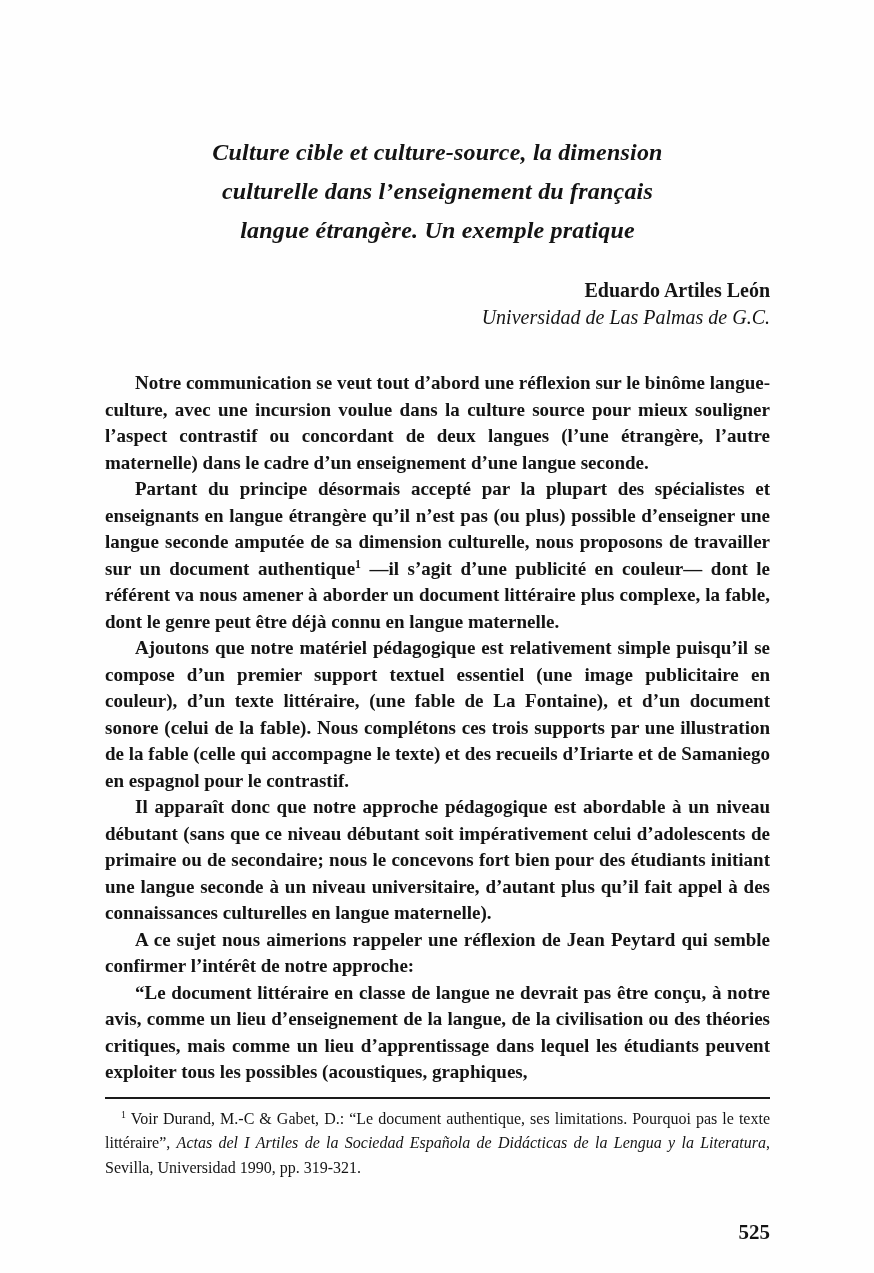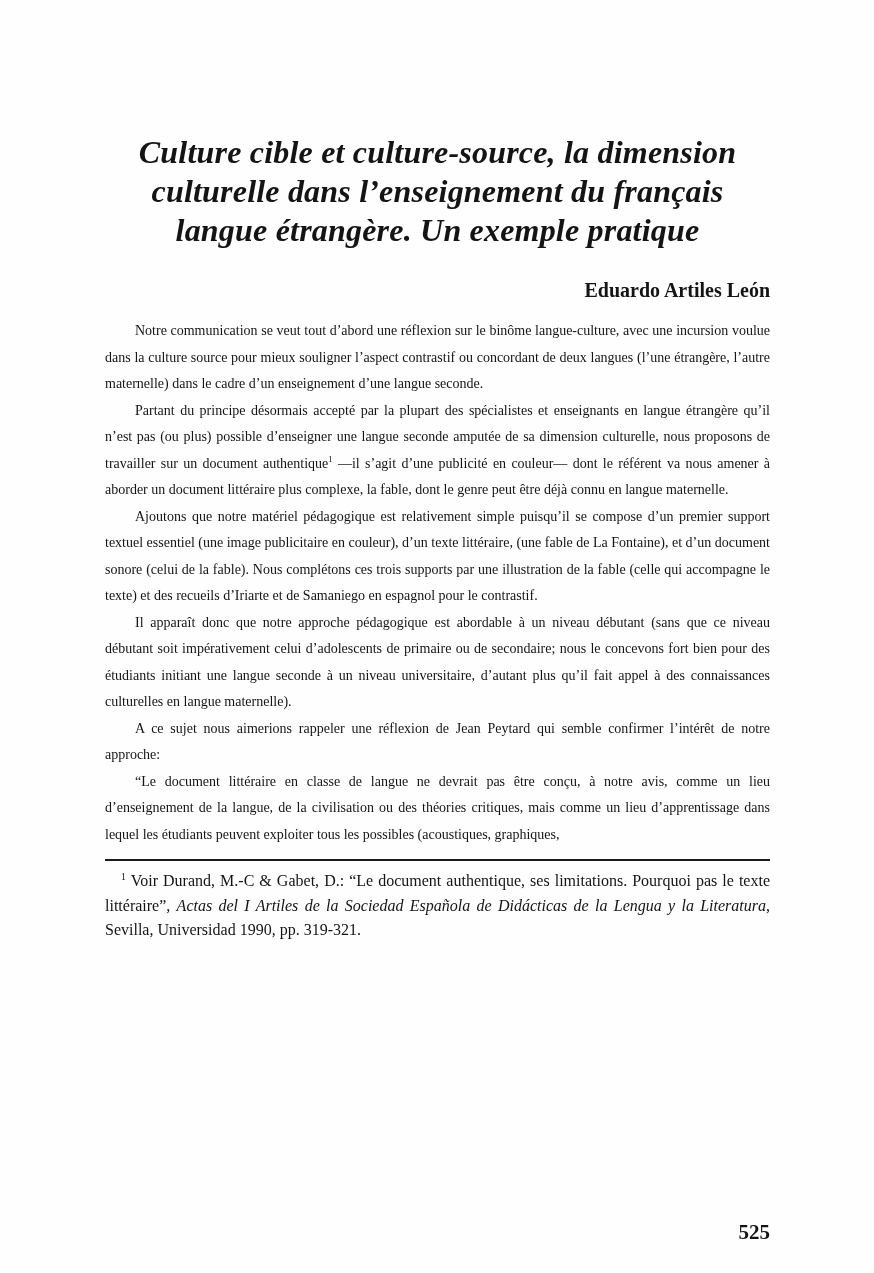--- a/index.html
+++ b/index.html
@@ -21,42 +21,43 @@
     position: absolute;
     left: 105px;
     top: 0;
     width: 665px;
   }
   .title-block {
     margin-top: 133px;
     text-align: center;
     font-weight: bold;
     font-style: italic;
-    font-size: 32px;
+    font-size: 24px;
     line-height: 39px;
     letter-spacing: 0.2px;
   }
   .authors-block {
     margin-top: 27px;
     text-align: right;
     font-size: 20px;
     line-height: 27px;
   }
   .author-name {
     font-weight: bold;
   }
   .affiliation {
     font-style: italic;
   }
   .body-text {
-    margin-top: 14px;
-    font-size: 14px;
+    margin-top: 39px;
+    font-size: 19px;
     line-height: 26.5px;
     text-align: justify;
     text-justify: inter-word;
+    font-weight: bold;
   }
   .body-text p {
     margin: 0;
     text-indent: 30px;
   }
   sup {
     font-size: 0.62em;
     line-height: 0;
     vertical-align: super;
   }
@@ -92,20 +93,21 @@
   <div class="content">
 
     <div class="title-block">
       <div>Culture cible et culture-source, la dimension</div>
       <div>culturelle dans l’enseignement du français</div>
       <div>langue étrangère. Un exemple pratique</div>
     </div>
 
     <div class="authors-block">
       <div class="author-name">Eduardo Artiles León</div>
+      <div class="affiliation">Universidad de Las Palmas de G.C.</div>
     </div>
 
     <div class="body-text">
       <p>Notre communication se veut tout d’abord une réflexion sur le binôme langue-culture, avec une incursion voulue dans la culture source pour mieux souligner l’aspect contrastif ou concordant de deux langues (l’une étrangère, l’autre maternelle) dans le cadre d’un enseignement d’une langue seconde.</p>
       <p><span>Partant du principe désormais accepté par la plupart des spécialistes et enseignants en langue étrangère qu’il n’est pas (ou plus) possible d’enseigner une langue seconde amputée de sa dimension culturelle, nous proposons de travailler sur un document authentique</span><sup>1</sup><span> —il s’agit d’une publicité en couleur— dont le référent va nous amener à aborder un document littéraire plus complexe, la fable, dont le genre peut être déjà connu en langue maternelle.</span></p>
       <p>Ajoutons que notre matériel pédagogique est relativement simple puisqu’il se compose d’un premier support textuel essentiel (une image publicitaire en couleur), d’un texte littéraire, (une fable de La Fontaine), et d’un document sonore (celui de la fable). Nous complétons ces trois supports par une illustration de la fable (celle qui accompagne le texte) et des recueils d’Iriarte et de Samaniego en espagnol pour le contrastif.</p>
       <p>Il apparaît donc que notre approche pédagogique est abordable à un niveau débutant (sans que ce niveau débutant soit impérativement celui d’adolescents de primaire ou de secondaire; nous le concevons fort bien pour des étudiants initiant une langue seconde à un niveau universitaire, d’autant plus qu’il fait appel à des connaissances culturelles en langue maternelle).</p>
       <p>A ce sujet nous aimerions rappeler une réflexion de Jean Peytard qui semble confirmer l’intérêt de notre approche:</p>
       <p>“Le document littéraire en classe de langue ne devrait pas être conçu, à notre avis, comme un lieu d’enseignement de la langue, de la civilisation ou des théories critiques, mais comme un lieu d’apprentissage dans lequel les étudiants peuvent exploiter tous les possibles (acoustiques, graphiques,</p>
     </div>

